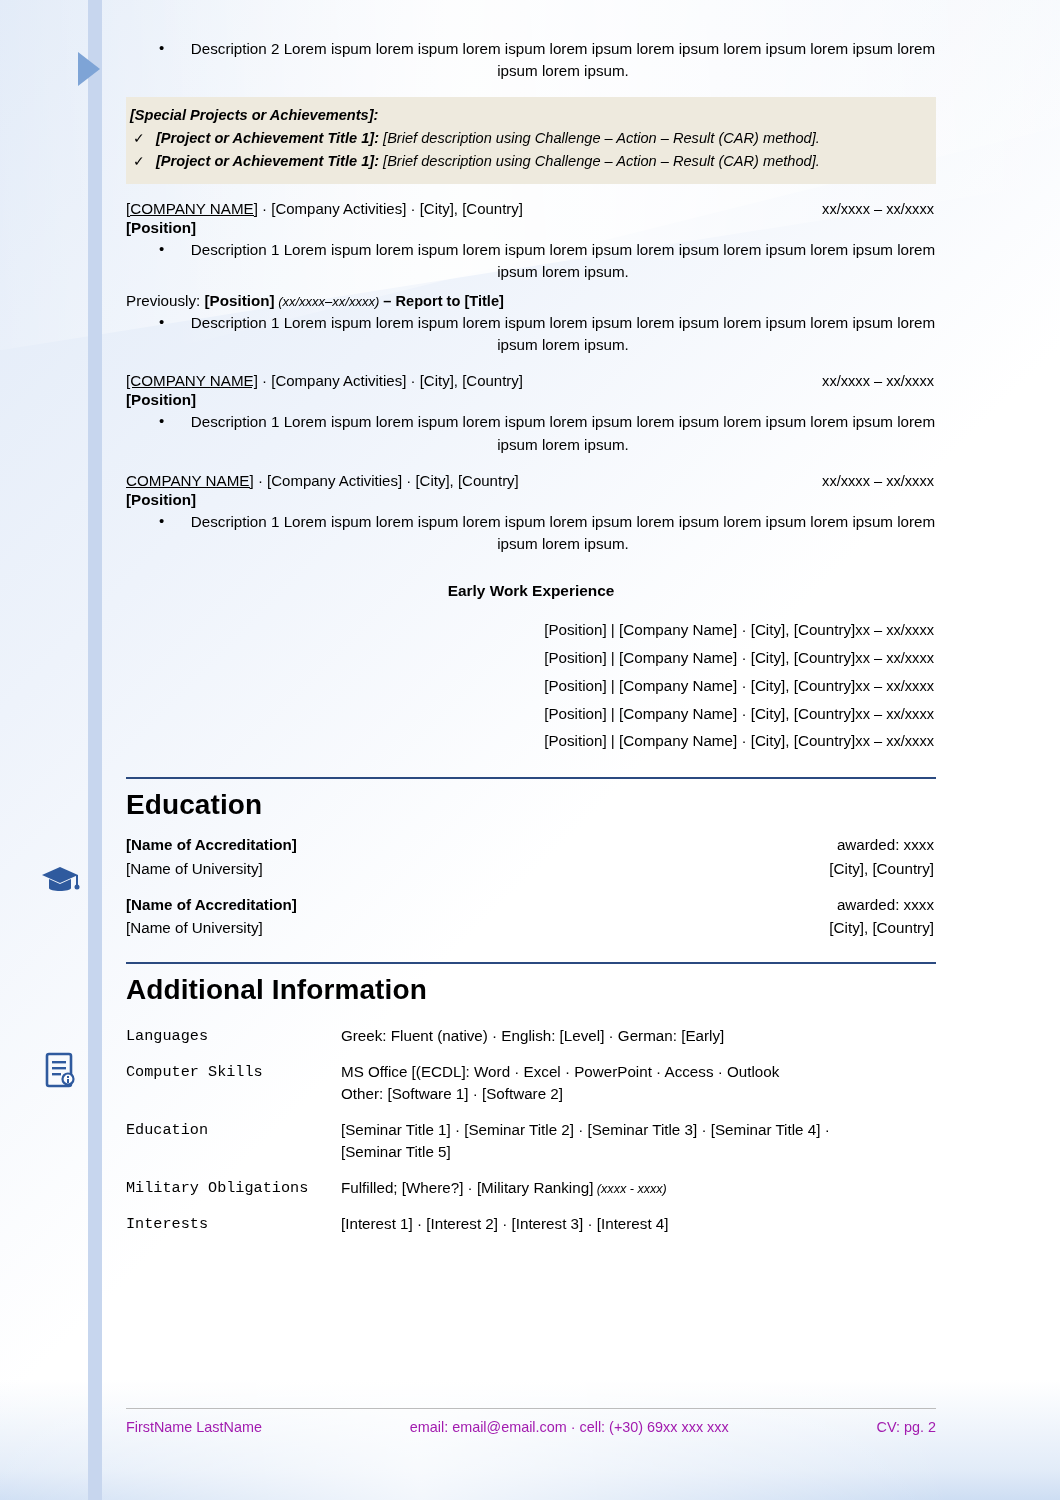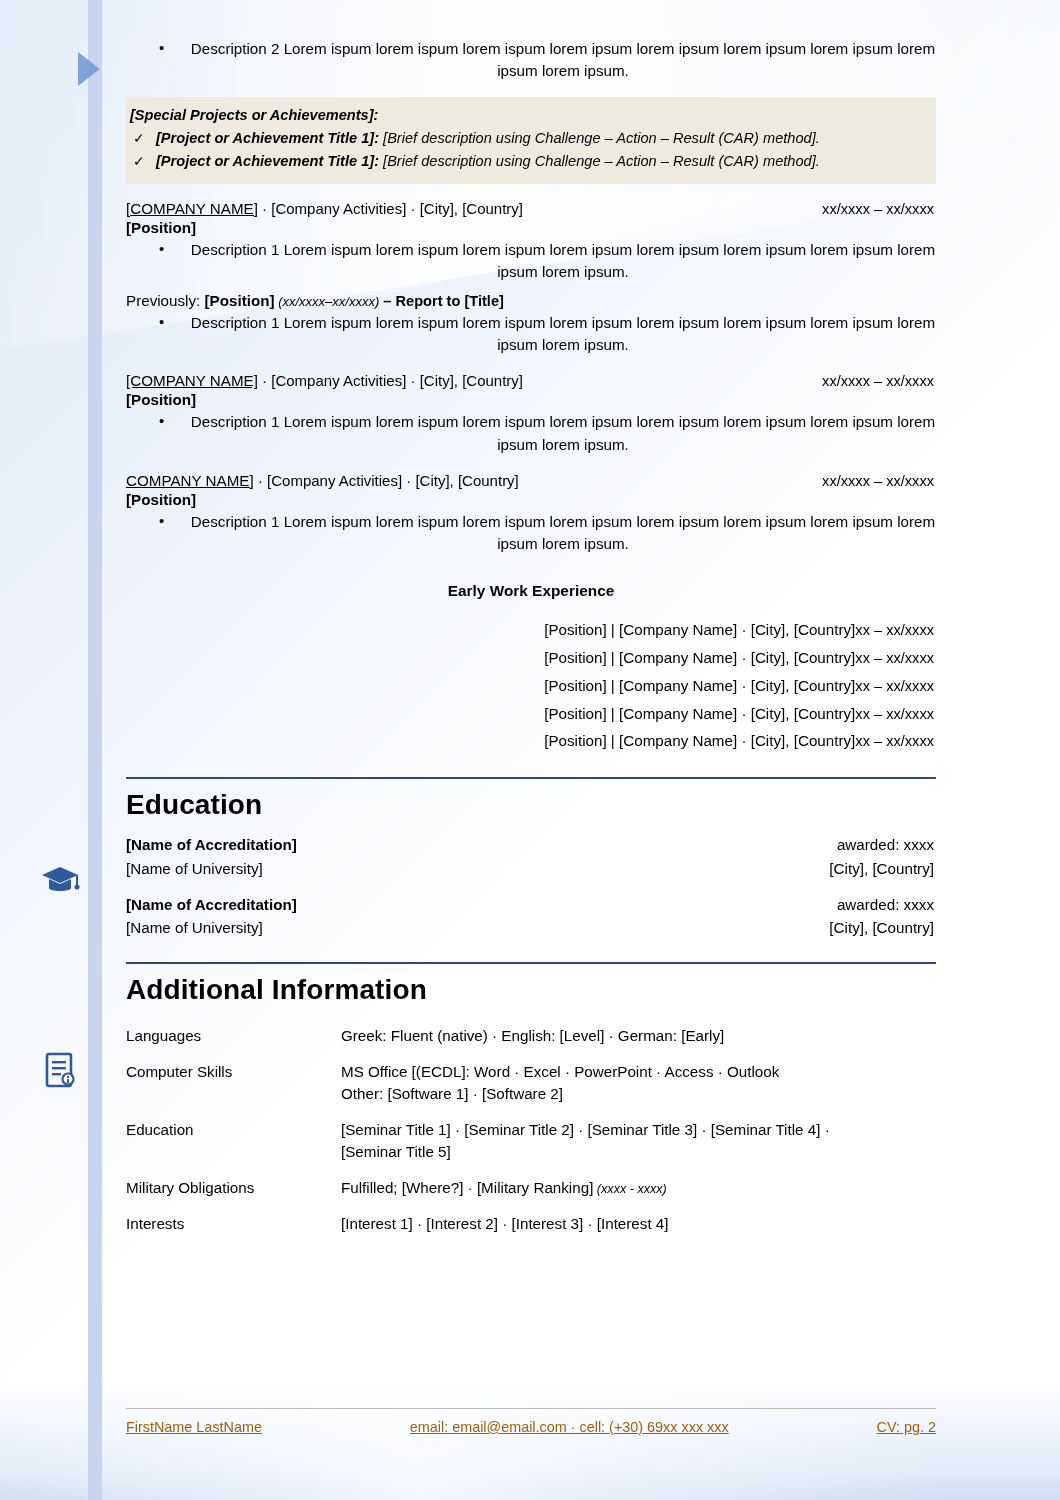--- a/index.html
+++ b/index.html
@@ -243,39 +243,38 @@
   .info-table {
     width: 810px;
     border-collapse: collapse;
   }
   .info-table td {
     vertical-align: top;
     font-size: 15.2px;
     line-height: 1.45;
     padding: 7px 0 7px 0;
   }
-  .info-label { width: 215px; }
+  .info-label { width: 215px; font-family: Liberation Mono, monospace; }
   .info-value .small-italic {
     font-size: 12.6px;
     font-style: italic;
   }
 
   
   .footer {
     position: absolute;
     left: 126px;
     top: 1408px;
     width: 810px;
     border-top: 1px solid #bcbcbc;
     padding-top: 10px;
     display: flex;
     justify-content: space-between;
     font-size: 14.4px;
-    color: #a16207;
-    text-decoration: underline;
+    color: #a21caf;
   }
 
   
   .side-icon {
     position: absolute;
     left: 38px;
     width: 44px;
     height: 44px;
   }
   .icon-edu { top: 858px; }

